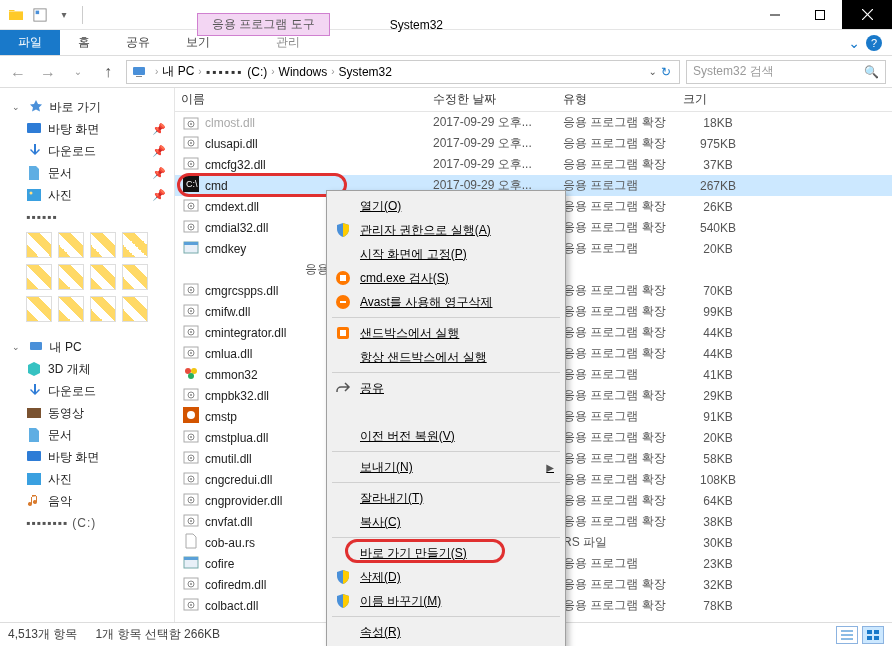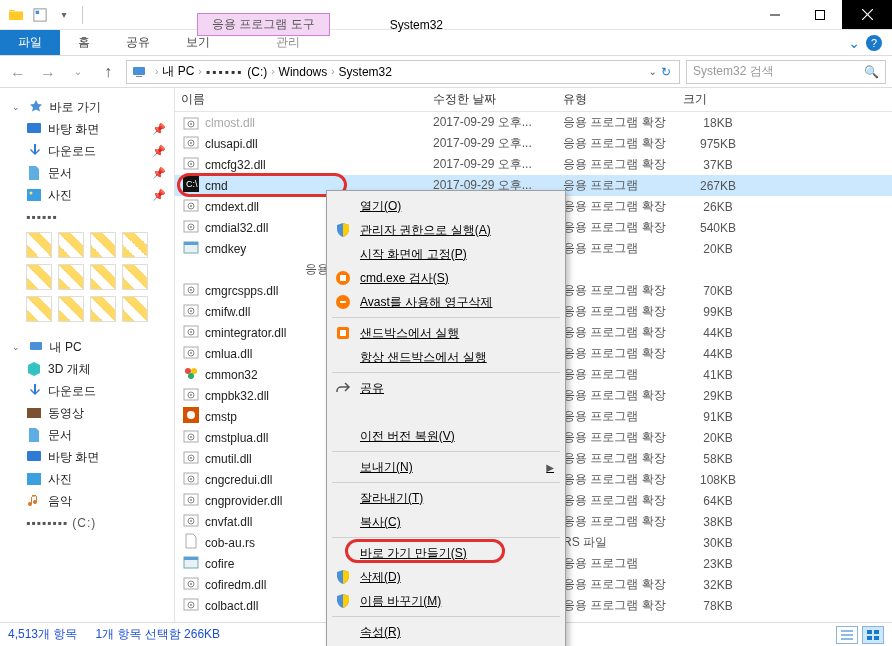--- a/index.html
+++ b/index.html
@@ -73,21 +73,21 @@
 
 .contextmenu { position: absolute; left: 326px; top: 190px; width: 240px; background: #f0f0f0; border: 1px solid #a0a0a0; box-shadow: 3px 3px 6px rgba(0,0,0,0.25); padding: 3px; z-index: 10; }
 .cm-item { display: flex; align-items: center; height: 24px; padding: 0 8px 0 4px; font-size: 12px; gap: 8px; text-decoration: underline; }
 .cm-item .cm-icon { width: 18px; height: 18px; flex-shrink: 0; display: flex; align-items: center; justify-content: center; }
 .cm-item .cm-text { flex: 1; }
 .cm-item .cm-arrow { font-size: 10px; color: #555; }
 .cm-sep { height: 1px; background: #d0d0d0; margin: 3px 2px; }
 .cm-ring { position: absolute; border: 3px solid #e03030; border-radius: 12px; pointer-events: none; }
 
 
-.statusbar { height: 24px; border-top: 1px solid #ddd; display: flex; align-items: center; font-size: 12px; color: #1d4ed8; padding: 0 8px; gap: 18px; }
+.statusbar { height: 24px; border-top: 1px solid #ddd; display: flex; align-items: center; font-size: 12px; color: #404040; padding: 0 8px; gap: 18px; }
 .statusbar .right { margin-left: auto; display: flex; gap: 4px; }
 .view-btn { width: 22px; height: 18px; border: 1px solid #8cb3e0; display: flex; align-items: center; justify-content: center; }
 .view-btn.active { background: #cce8ff; }
 
 
 .tiny { font-size: 10px; }
 </style>
 </head>
 <body>
 

